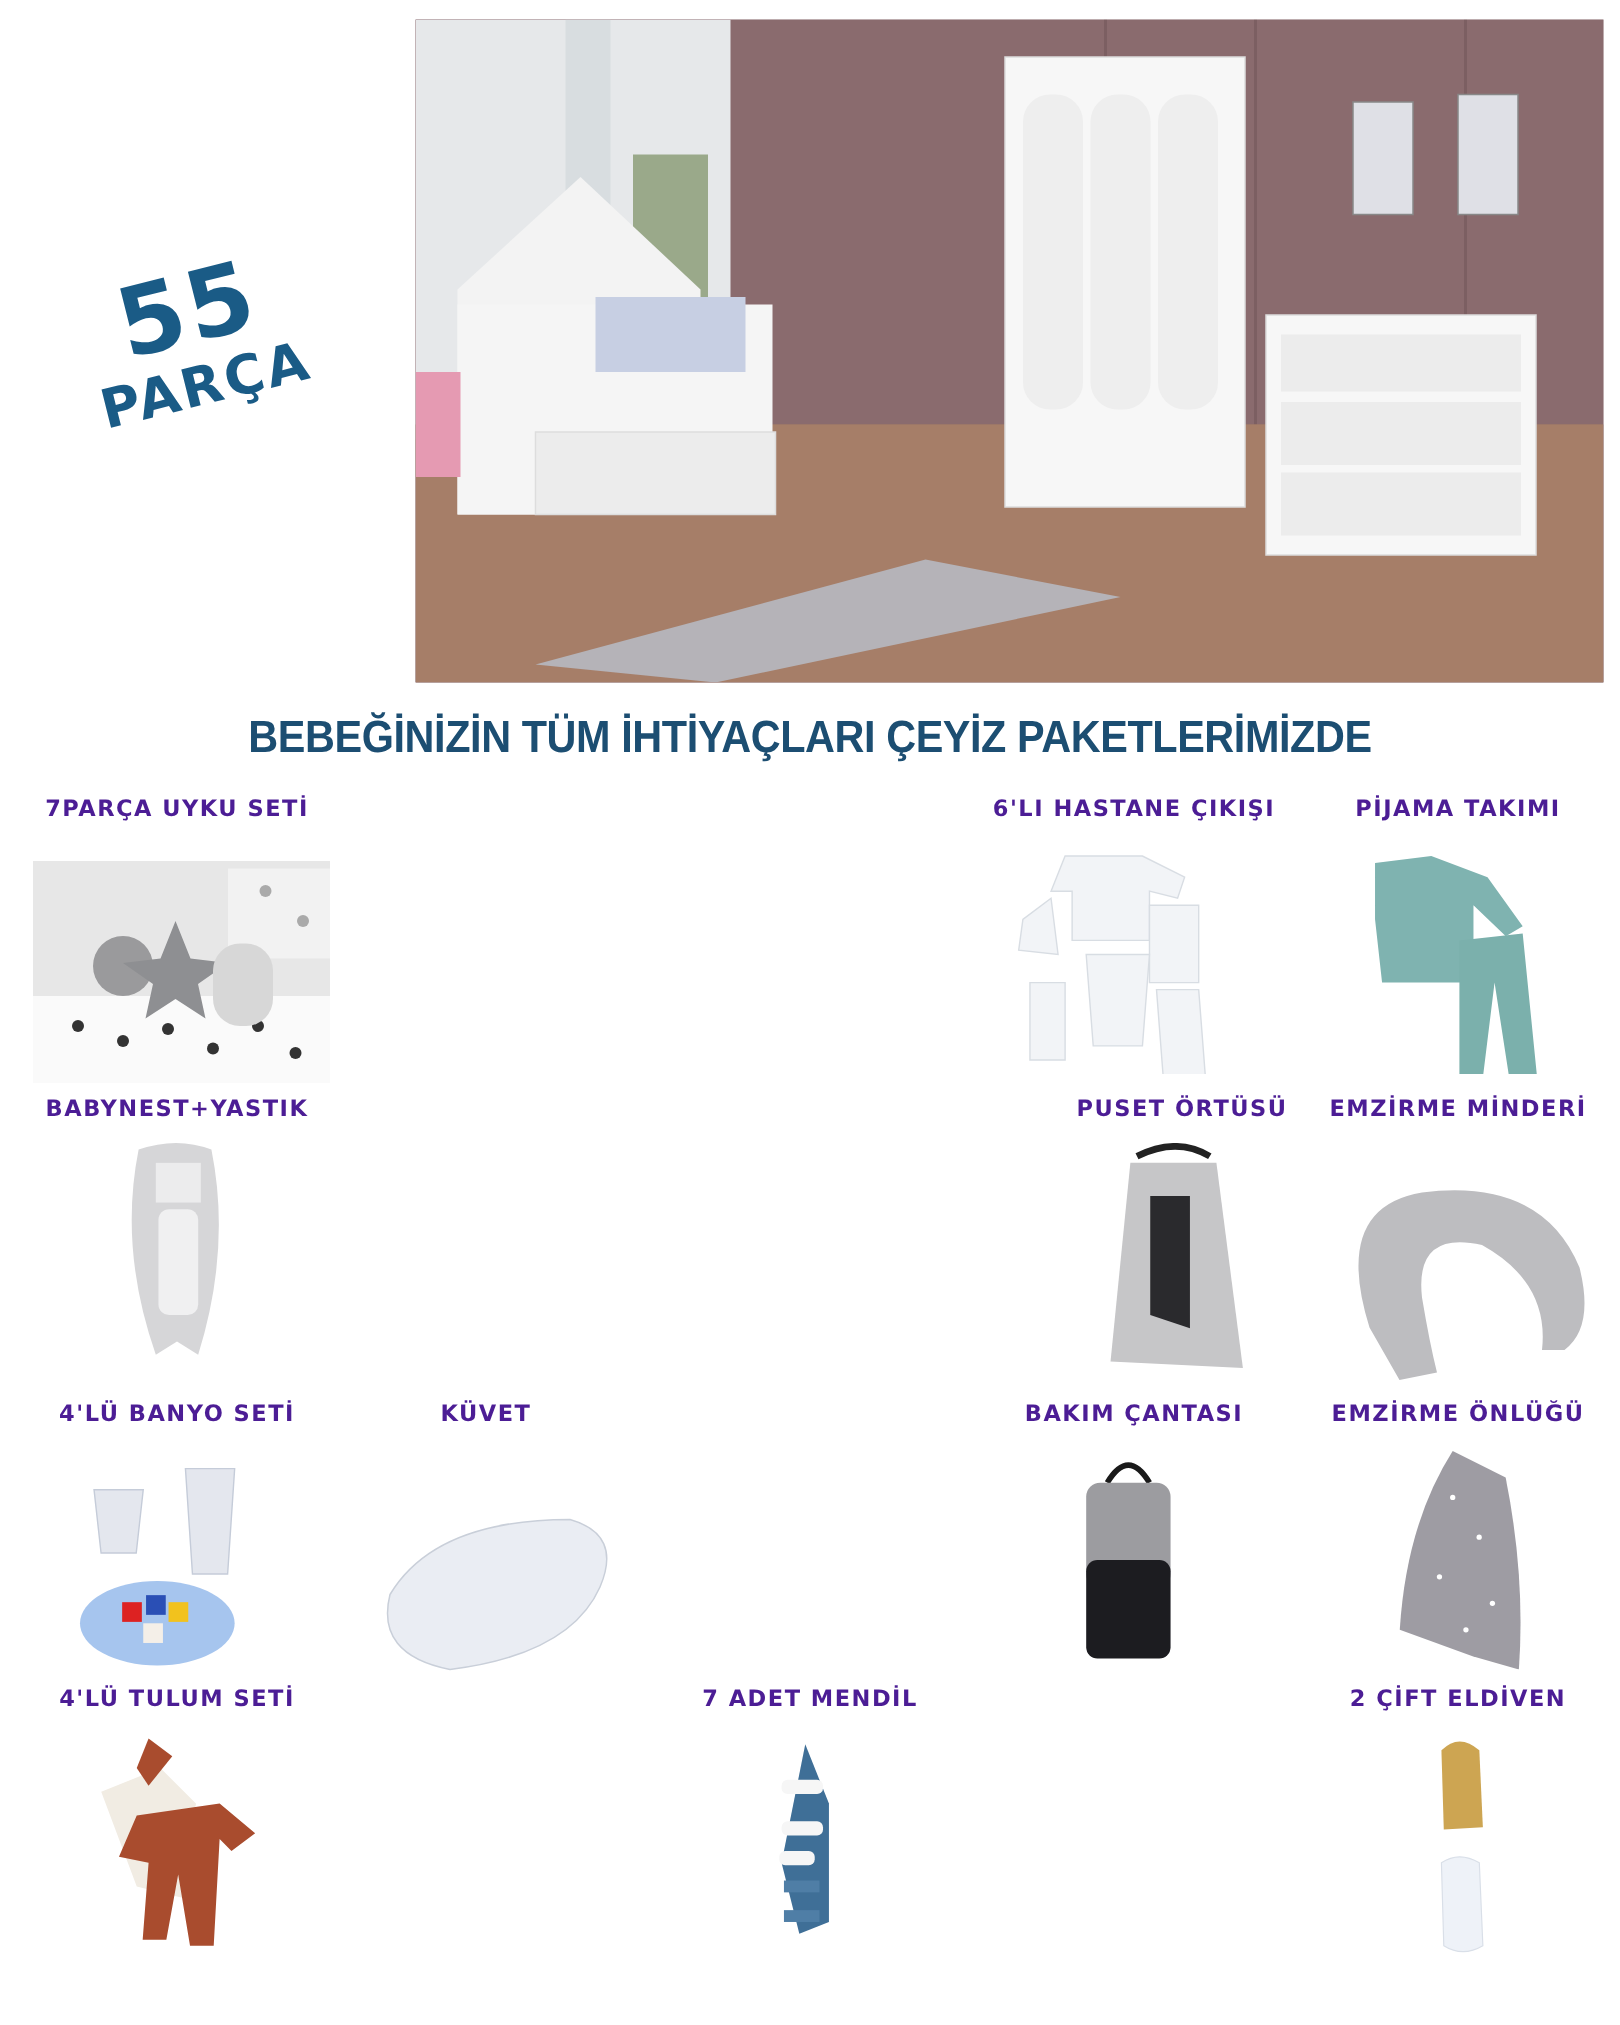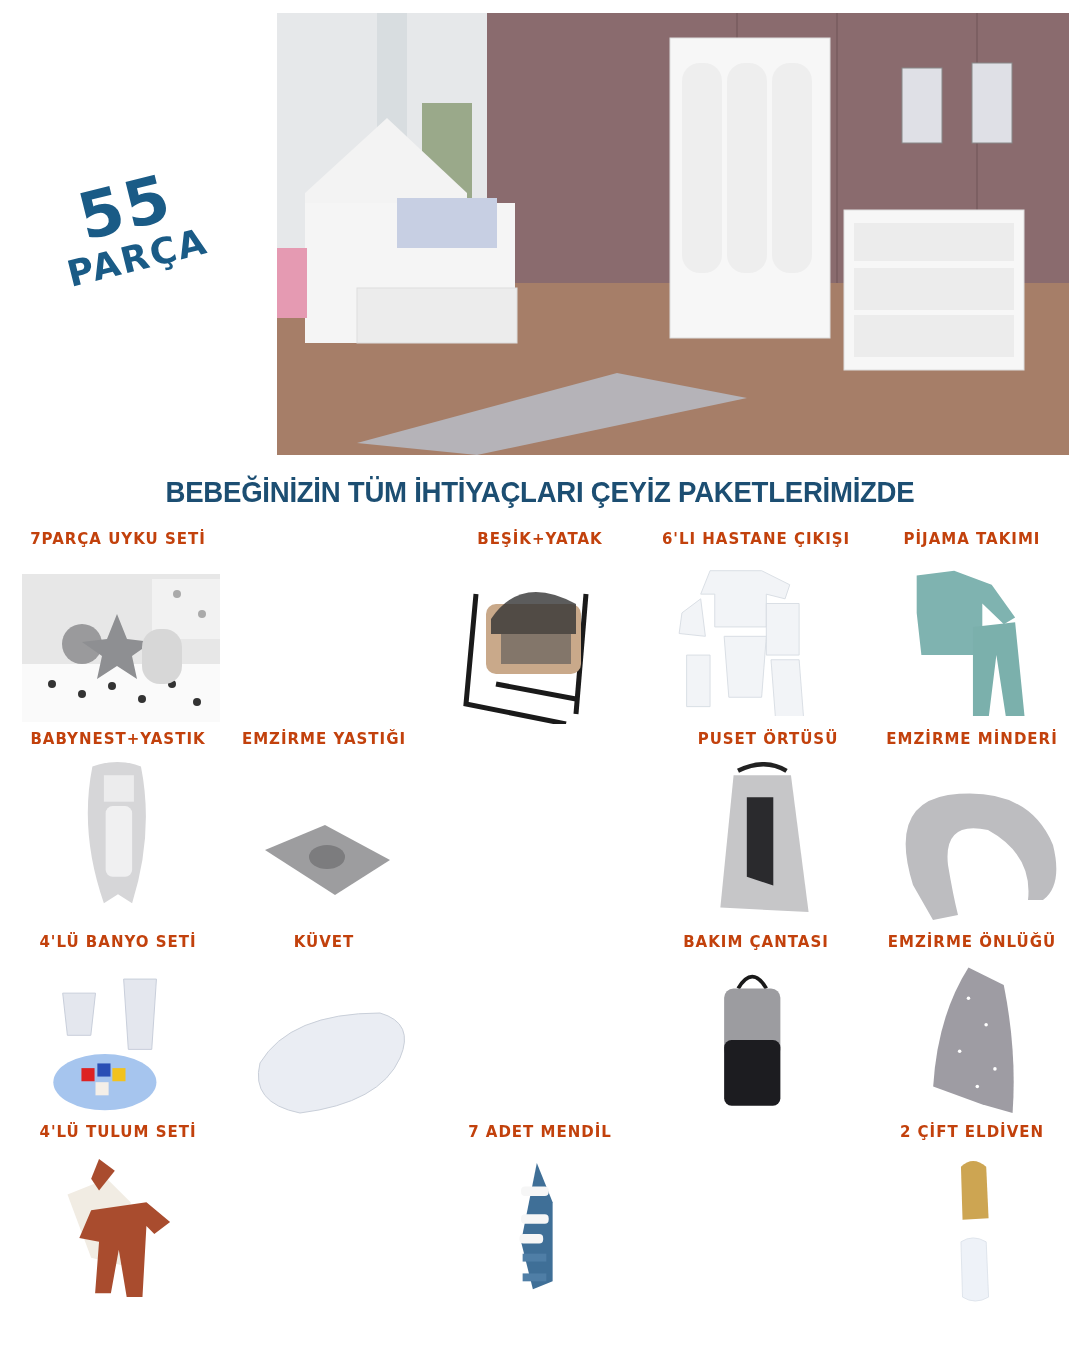--- a/index.html
+++ b/index.html
@@ -5,21 +5,21 @@
   *{box-sizing:border-box;margin:0;padding:0}
   body{width:1080px;height:1350px;background:#fff;font-family:"DejaVu Sans","Liberation Sans",sans-serif;position:relative;overflow:hidden;color:#1d4e6e}
   .badge{position:absolute;left:58px;top:175px;transform:rotate(-14deg);color:#1a5b86;text-align:center;font-weight:bold;line-height:1}
   .badge .num{font-size:64px;letter-spacing:2px;display:block}
   .badge .word{font-size:36px;letter-spacing:2px;display:block;margin-top:2px}
   .hero{position:absolute;left:277px;top:13px;width:792px;height:442px;overflow:hidden;background:#8c6e70}
   .headline{position:absolute;left:0;top:475px;width:1080px;text-align:center;font-family:"Liberation Sans",sans-serif;font-weight:bold;font-size:30px;color:#1c4e72;letter-spacing:-0.3px;transform:scaleX(0.92)}
   .grid{position:absolute;left:0;top:530px;width:1080px}
   .row{position:absolute;left:0;width:1080px;height:200px}
   .cell{position:absolute;width:216px;height:200px}
-  .lbl{position:absolute;left:0;top:0;width:216px;text-align:center;font-weight:bold;font-size:15px;letter-spacing:1px;color:#c2410c;white-space:nowrap}
+  .lbl{position:absolute;left:0;top:0;width:216px;text-align:center;font-weight:bold;font-size:15px;letter-spacing:1px;color:#4c1d95;white-space:nowrap}
   .pic{position:absolute;left:14px;top:32px;width:188px;height:150px}
 </style>
 </head>
 <body>
 
 <div class="badge">
   <span class="num">55</span>
   <span class="word">PARÇA</span>
 </div>
 
@@ -74,33 +74,20 @@
             <circle cx="175" cy="128" r="4"></circle>
             <circle cx="155" cy="20" r="4"></circle>
             <circle cx="180" cy="40" r="4"></circle>
           </g>
           <rect x="130" y="5" width="68" height="60" fill="#fafafa" opacity=".6"></rect>
           <circle cx="60" cy="70" r="20" fill="#9a9a9c"></circle>
           <polygon points="95,40 105,65 130,68 110,82 115,105 95,92 75,105 80,82 60,68 85,65" fill="#8e8f92"></polygon>
           <rect x="120" y="55" width="40" height="55" rx="18" fill="#d7d7d7"></rect>
         </svg>
     </div>
-    <div class="cell" style="left:432px">
-      <div class="lbl">BEŞİK+YATAK</div>
-      <svg class="pic" style="top:44px" viewBox="0 0 188 150">
-          <g stroke="#1a1a1a" stroke-width="5" fill="none">
-            <path d="M30 20 L20 130 L120 150"></path>
-            <path d="M140 20 L130 140"></path>
-            <path d="M50 110 L130 125"></path>
-          </g>
-          <rect x="40" y="30" width="95" height="70" rx="10" fill="#c9a98a"></rect>
-          <path d="M45 45 Q75 0 130 30 L130 60 L45 60Z" fill="#333" opacity=".8"></path>
-          <rect x="55" y="60" width="70" height="30" fill="#555" opacity=".6"></rect>
-        </svg>
-    </div>
     <div class="cell" style="left:648px">
       <div class="lbl">6'LI HASTANE ÇIKIŞI</div>
       <svg class="pic" style="top:36px" viewBox="0 0 188 160">
           <g fill="#f2f4f7" stroke="#d8dde3">
             <path d="M45 5 L100 5 L130 20 L125 35 L105 30 L105 65 L50 65 L50 30 L35 30Z"></path>
             <path d="M15 50 L35 35 L40 75 L12 72Z"></path>
             <path d="M105 40 L140 40 L140 95 L105 95Z"></path>
             <path d="M60 75 L105 75 L100 140 L65 140Z"></path>
             <path d="M20 95 L45 95 L45 150 L20 150Z"></path>
             <path d="M110 100 L140 100 L145 165 L115 165Z"></path>
@@ -118,28 +105,21 @@
 
   <div class="row" style="top:200px">
     <div class="cell" style="left:10px">
       <div class="lbl">BABYNEST+YASTIK</div>
       <svg class="pic" style="top:32px" viewBox="0 0 188 170">
           <path d="M65 5 Q94 -5 120 5 Q135 80 110 160 L94 150 L78 160 Q50 80 65 5Z" fill="#d6d6d8"></path>
           <rect x="78" y="15" width="34" height="30" fill="#ececed"></rect>
           <rect x="80" y="50" width="30" height="80" rx="8" fill="#f0f0f1"></rect>
         </svg>
     </div>
-    <div class="cell" style="left:216px">
-      <div class="lbl">EMZİRME YASTIĞI</div>
-      <svg class="pic" style="top:60px" viewBox="0 0 188 120">
-          <polygon points="35,45 95,20 160,55 105,90" fill="#9d9d9f"></polygon>
-          <ellipse cx="97" cy="52" rx="18" ry="12" fill="#7c7c7e"></ellipse>
-        </svg>
-    </div>
-    <div class="cell" style="left:660px">
+    <div class="cell" style="left:680px">
       <div class="lbl">PUSET ÖRTÜSÜ</div>
       <svg class="pic" style="top:32px" viewBox="0 0 188 170">
           <path d="M60 10 Q90 -5 115 10" stroke="#222" stroke-width="5" fill="none"></path>
           <path d="M55 15 L120 15 L140 170 L40 165 Z" fill="#c6c6c8"></path>
           <path d="M70 40 L100 40 L100 140 L70 130Z" fill="#2a2a2d"></path>
         </svg>
     </div>
     <div class="cell" style="left:864px">
       <div class="lbl">EMZİRME MİNDERİ</div>
       <svg class="pic" style="top:50px" viewBox="0 0 188 140">

